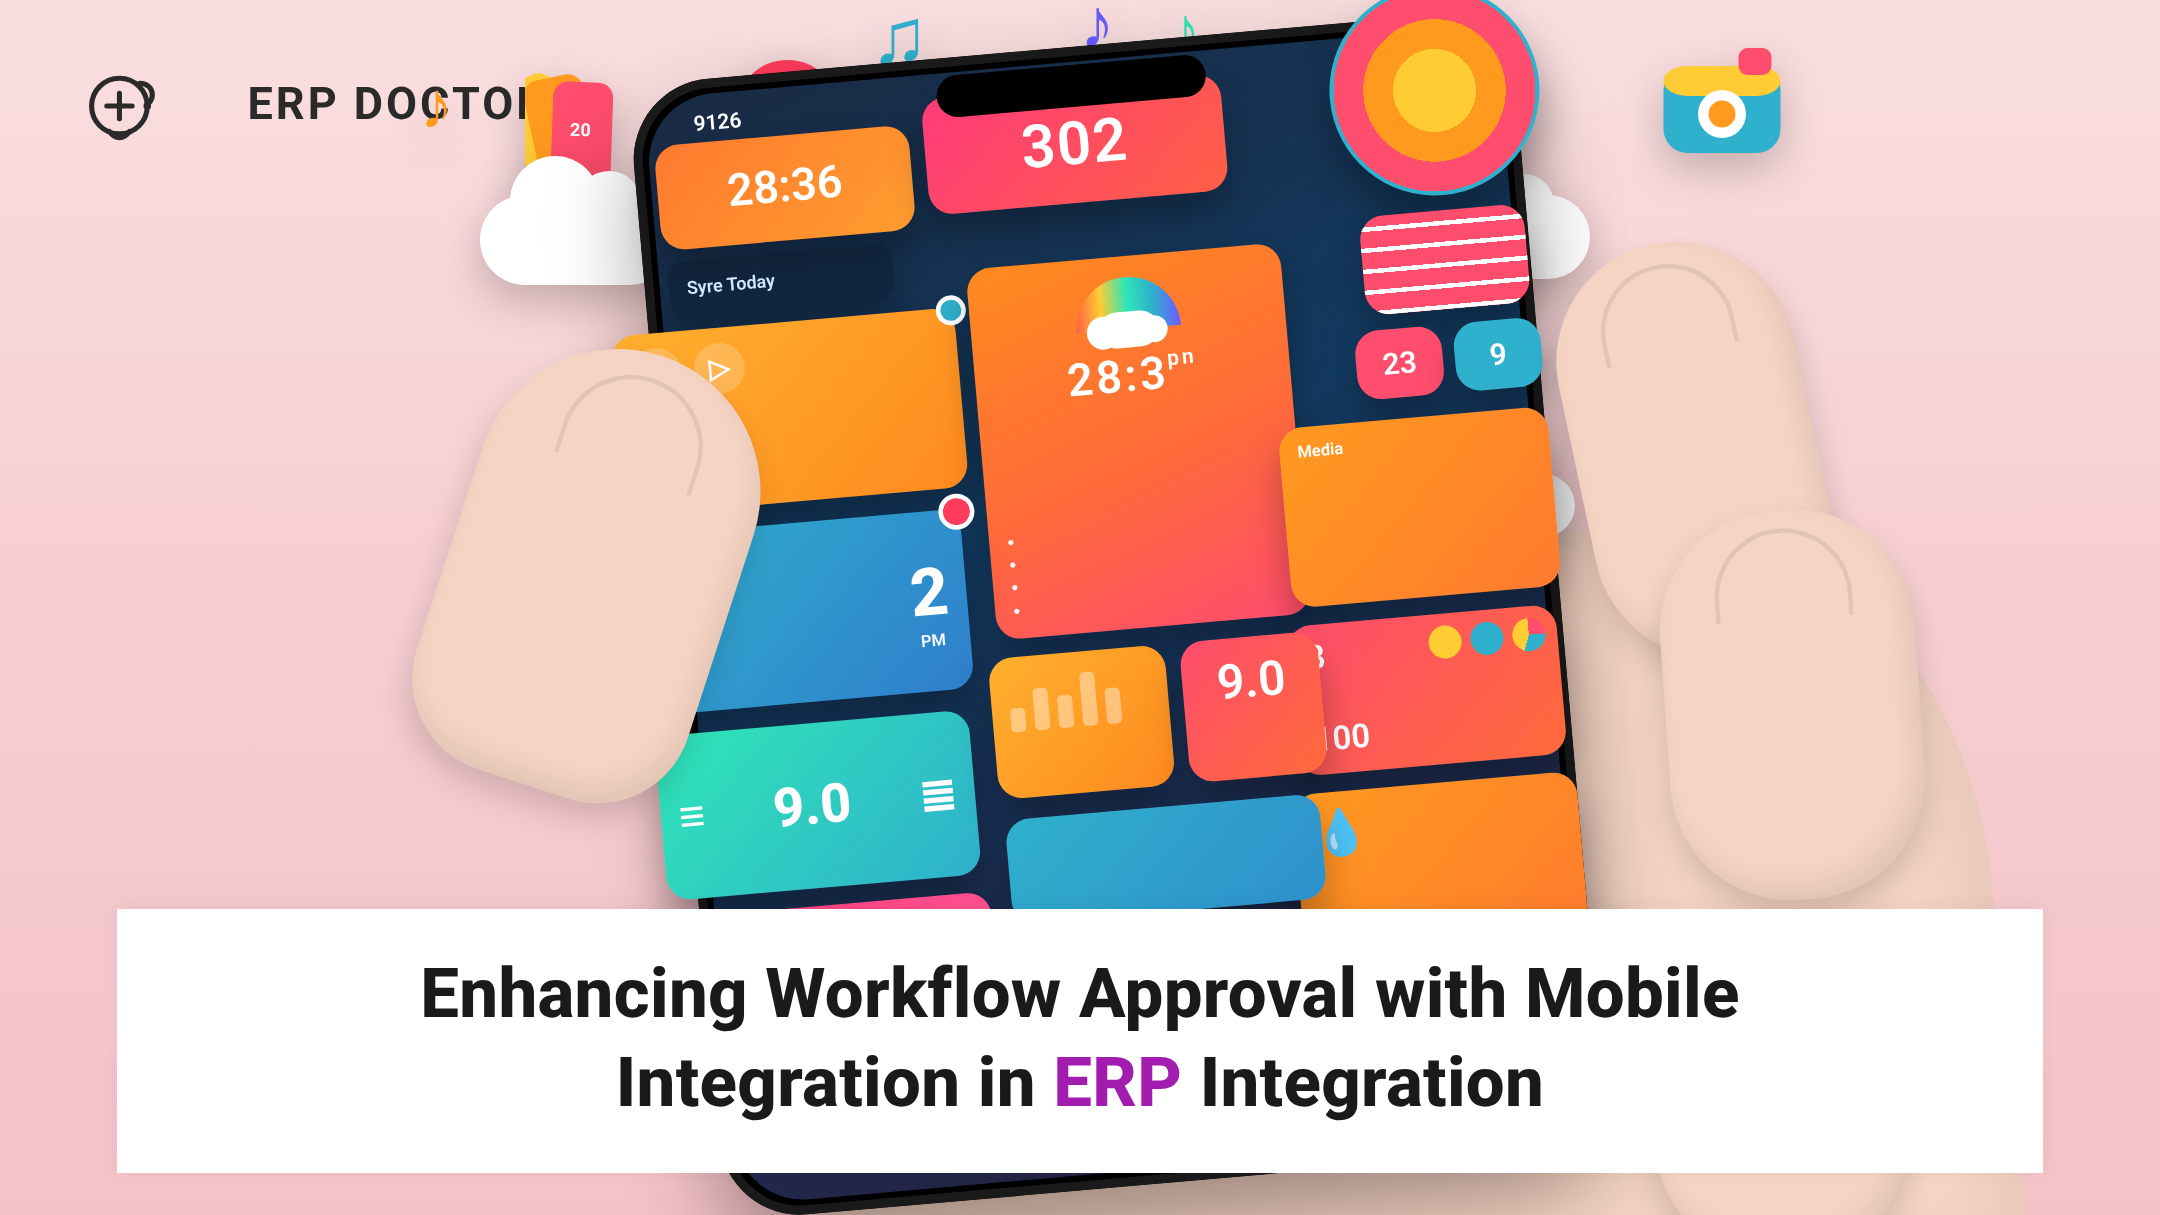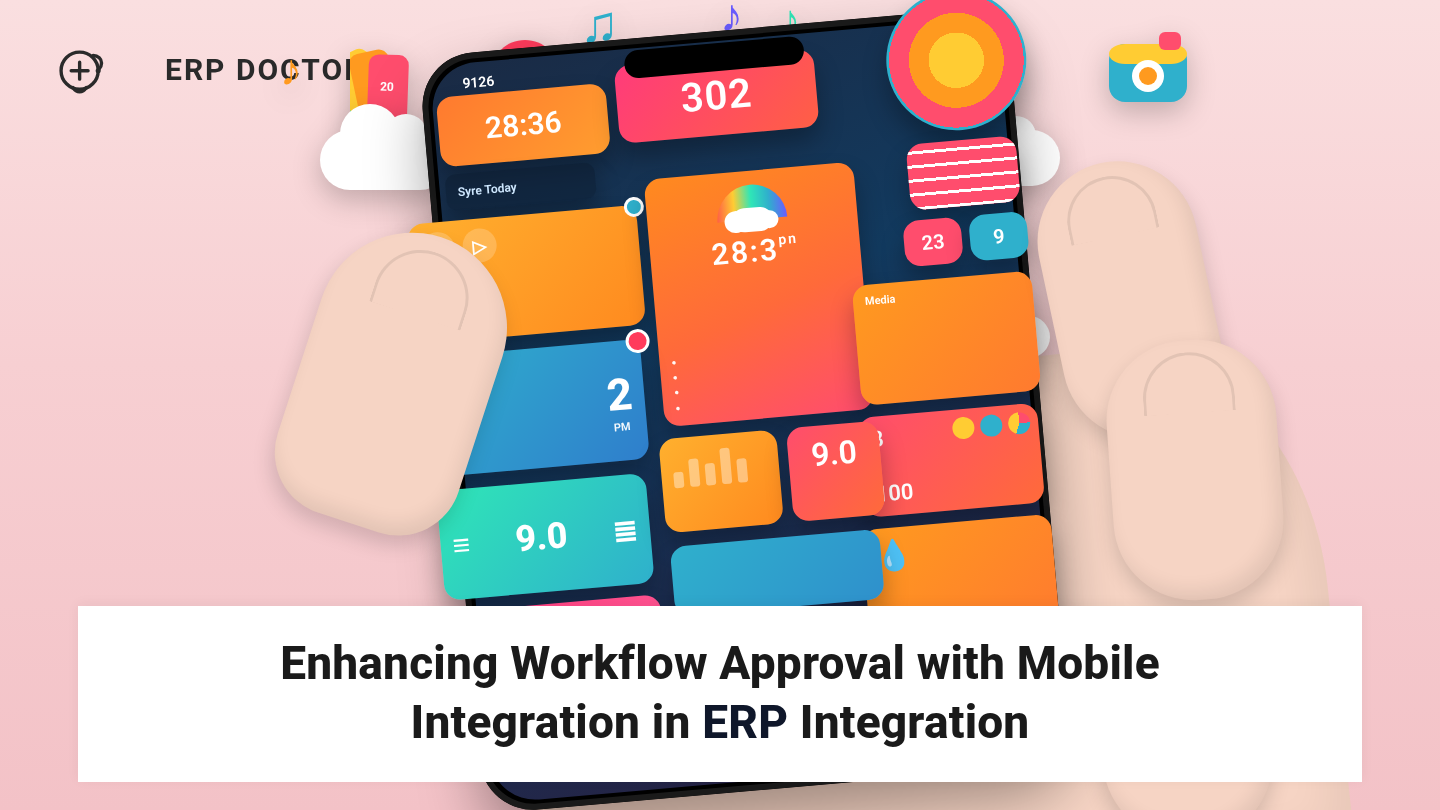--- a/index.html
+++ b/index.html
@@ -228,21 +228,21 @@
     text-align: center;
     box-shadow: 0 -2px 12px rgba(0,0,0,0.05);
   }
   .caption h1 {
     font-size: 46px;
     font-weight: 800;
     line-height: 1.28;
     color: #1a1a1a;
     letter-spacing: 0.2px;
   }
-  .caption .accent { color: #0f172a; }
+  .caption .accent { color: #a21caf; }
 
   .tiny{font-size:10px; opacity:.95;}
 </style>
 </head>
 <body>
 
 <div class="stage">
 
   <div class="logo">
     <span class="logo-mark">

